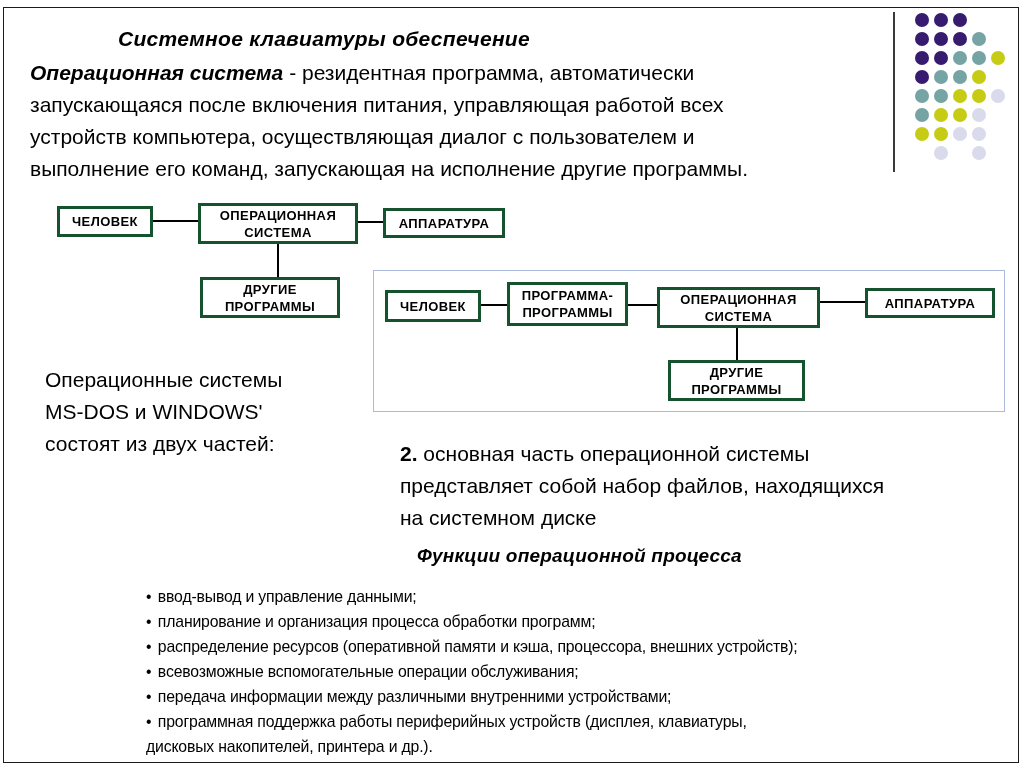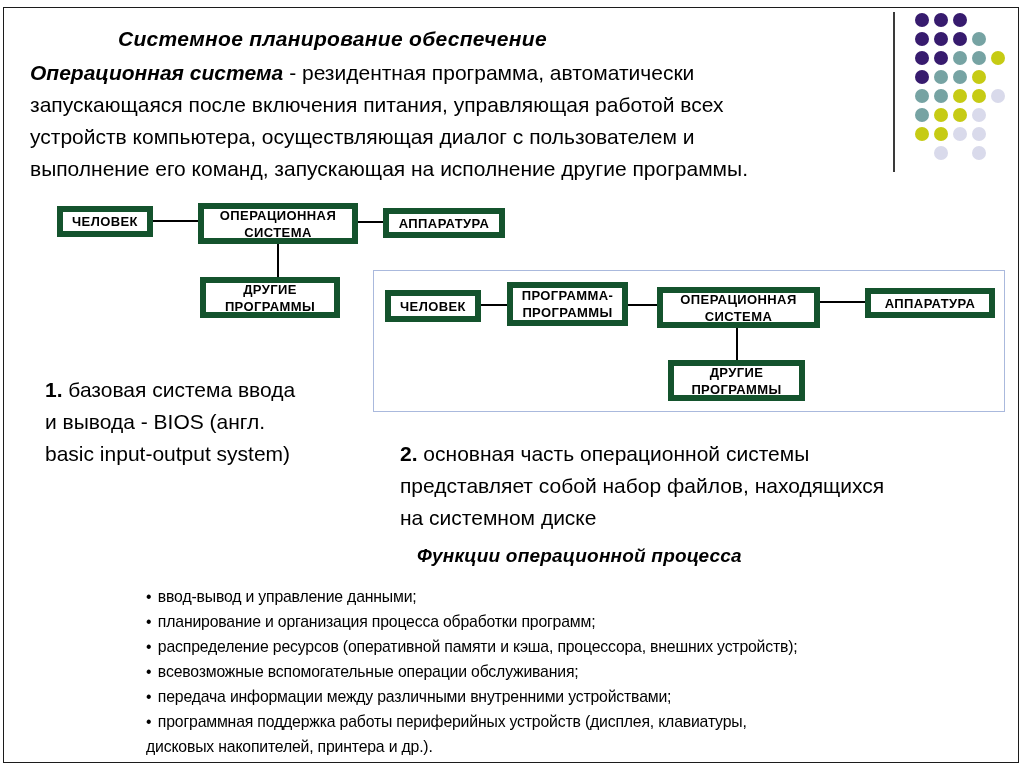--- a/index.html
+++ b/index.html
@@ -24,21 +24,21 @@
     font-size:21px; font-weight:bold; font-style:italic; letter-spacing:.3px;
   }
   .intro {
     left:30px; top:57px; width:876px; margin:0;
     font-size:21px; line-height:32px; white-space:pre-line;
   }
   .lead { font-weight:bold; font-style:italic; }
 
   
   .dbox {
-    position:absolute; box-sizing:border-box; border:6px solid #14532d; background:#fff;
+    position:absolute; box-sizing:border-box; border:3px solid #14532d; background:#fff;
     display:flex; align-items:center; justify-content:center; text-align:center;
     font-size:13px; font-weight:bold; line-height:17px; letter-spacing:.4px;
     white-space:pre-line;
   }
   .conn-h { position:absolute; height:2px; background:#000; }
   .conn-v { position:absolute; width:2px; background:#000; }
   .frame2 {
     left:373px; top:270px; width:632px; height:142px;
     border:1px solid #aab9dd; box-sizing:border-box;
   }
@@ -102,21 +102,21 @@
     <div class="dot" style="left: 38px; top: 95px; background: rgb(198, 203, 20);"></div>
     <div class="dot" style="left: 57px; top: 95px; background: rgb(217, 218, 235);"></div>
     <div class="dot" style="left: 0px; top: 114px; background: rgb(198, 203, 20);"></div>
     <div class="dot" style="left: 19px; top: 114px; background: rgb(198, 203, 20);"></div>
     <div class="dot" style="left: 38px; top: 114px; background: rgb(217, 218, 235);"></div>
     <div class="dot" style="left: 57px; top: 114px; background: rgb(217, 218, 235);"></div>
     <div class="dot" style="left: 19px; top: 133px; background: rgb(217, 218, 235);"></div>
     <div class="dot" style="left: 57px; top: 133px; background: rgb(217, 218, 235);"></div>
   </div>
 
-<h1 class="abs title">Системное планирование обеспечение</h1>
+<h1 class="abs title">Системное клавиатуры обеспечение</h1>
 <p class="abs intro"><span class="lead">Операционная система</span><span> - резидентная программа, автоматически
 запускающаяся после включения питания, управляющая работой всех
 устройств компьютера, осуществляющая диалог с пользователем и
 выполнение его команд, запускающая на исполнение другие программы.</span></p>
 
 <div class="dbox" style="left:57px; top:206px; width:96px; height:31px;">ЧЕЛОВЕК</div>
 <div class="dbox" style="left:198px; top:203px; width:160px; height:41px;">ОПЕРАЦИОННАЯ
 СИСТЕМА</div>
 <div class="dbox" style="left:383px; top:208px; width:122px; height:30px;">АППАРАТУРА</div>
 <div class="dbox" style="left:200px; top:277px; width:140px; height:41px;">ДРУГИЕ
@@ -133,23 +133,23 @@
 СИСТЕМА</div>
 <div class="dbox" style="left:865px; top:288px; width:130px; height:30px;">АППАРАТУРА</div>
 <div class="dbox" style="left:668px; top:360px; width:137px; height:41px;">ДРУГИЕ
 ПРОГРАММЫ</div>
 <div class="conn-h" style="left:481px; top:304px; width:26px;"></div>
 <div class="conn-h" style="left:628px; top:304px; width:29px;"></div>
 <div class="conn-h" style="left:820px; top:301px; width:45px;"></div>
 <div class="conn-v" style="left:736px; top:328px; height:32px;"></div>
 
 <div class="abs left-block">
-  <p class="p2"><span class="num">1.</span><span> базовая система ввода
-и вывода - BIOS (англ.
-basic input-output system)</span></p>
+  <p class="p1">Операционные системы
+MS-DOS и WINDOWS'
+состоят из двух частей:</p>
 </div>
 
 <div class="abs right-block">
   <p><span class="num">2.</span><span> основная часть операционной системы
 представляет собой набор файлов, находящихся
 на системном диске</span></p>
 </div>
 
 <p class="abs func-title">Функции операционной процесса</p>
 

